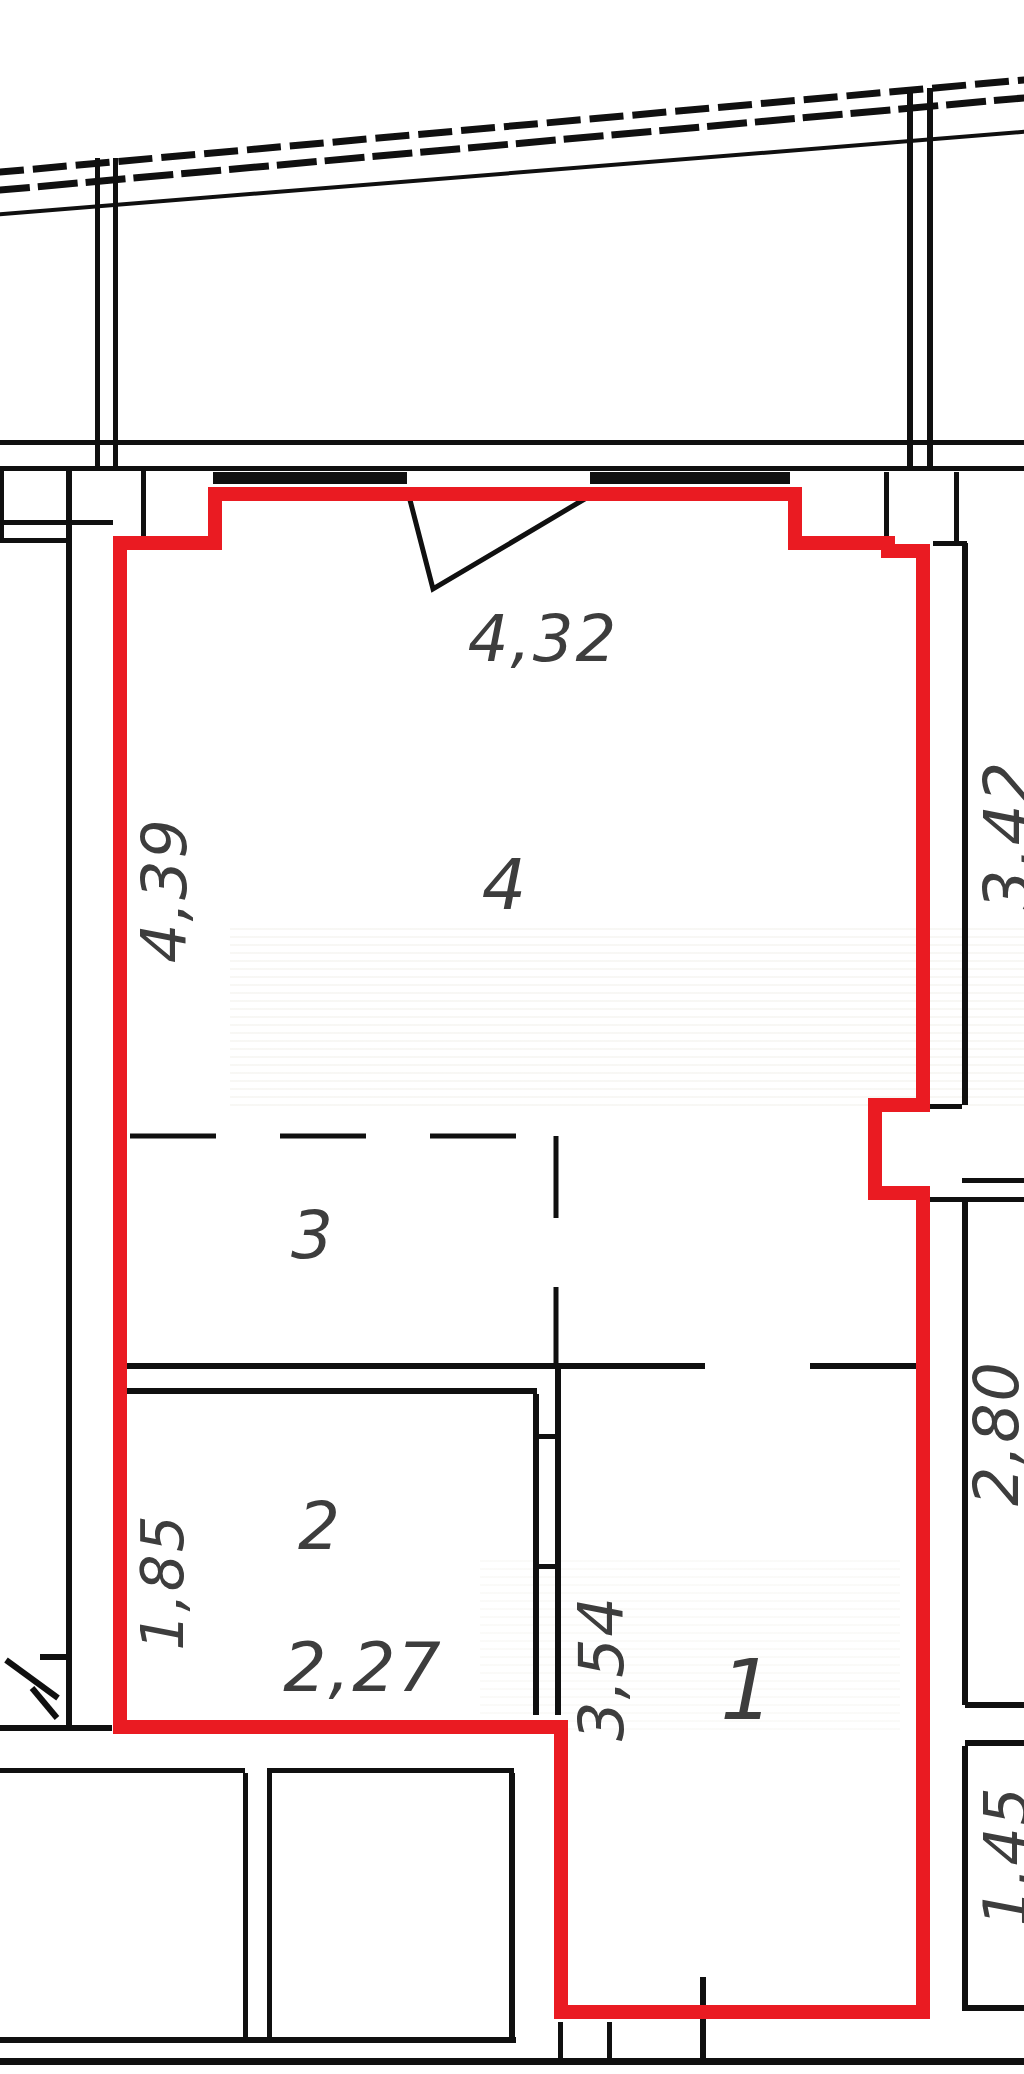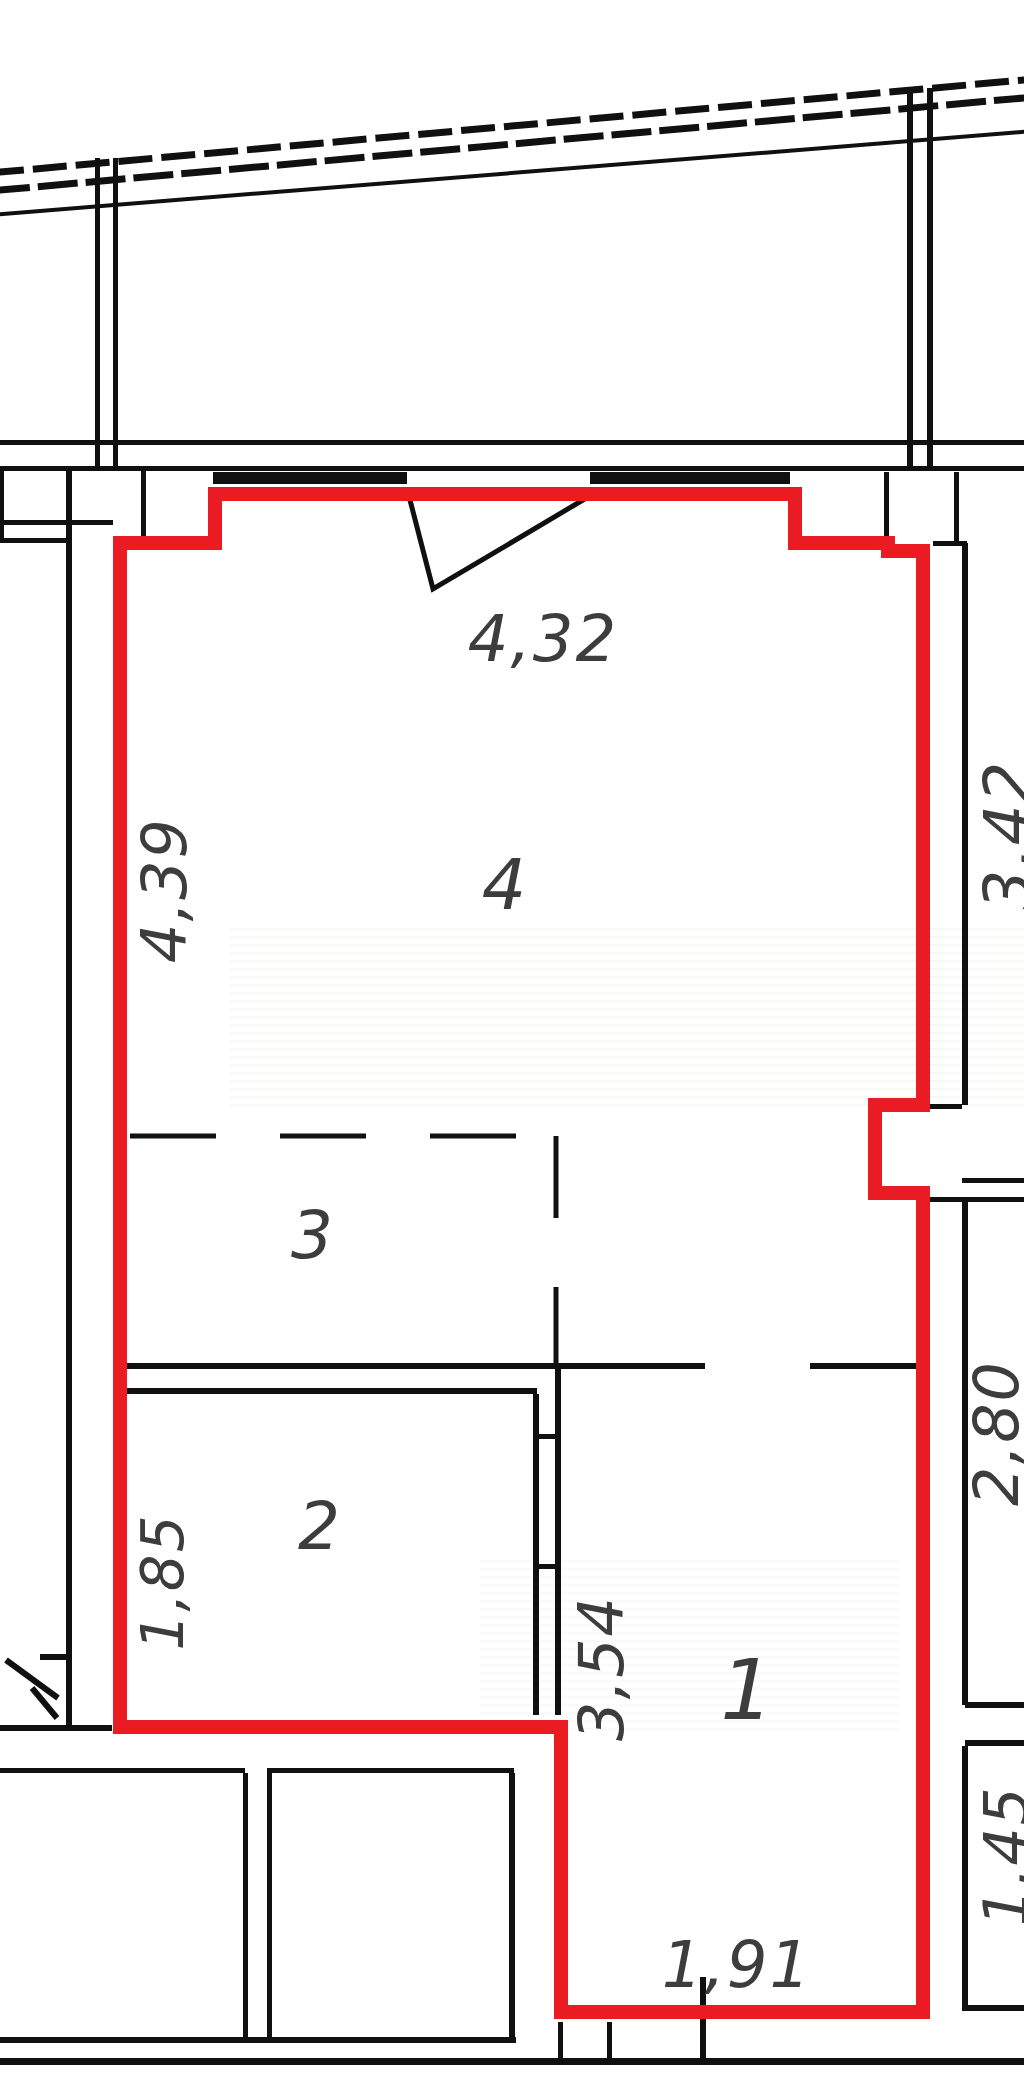--- a/index.html
+++ b/index.html
@@ -98,18 +98,18 @@
 
   <div class="t" style="left:505px;top:885px;font-size:70px;">4</div>
   <div class="t" style="left:313px;top:1236px;font-size:66px;">3</div>
   <div class="t" style="left:320px;top:1527px;font-size:66px;">2</div>
   <div class="t" style="left:748px;top:1690px;font-size:84px;">1</div>
 
   <div class="t" style="left:543px;top:639px;font-size:64px;">4,32</div>
   <div class="t rot" style="left:1008px;top:835px;font-size:64px;">3,42</div>
   <div class="t rot" style="left:997px;top:1433px;font-size:62px;">2,80</div>
   <div class="t rot" style="left:1006px;top:1856px;font-size:60px;">1,45</div>
-  <div class="t" style="left:737px;top:1965px;font-size:64px;">1,91</div>
   <div class="t rot" style="left:602px;top:1668px;font-size:62px;">3,54</div>
+  <div class="t" style="left:363px;top:1668px;font-size:68px;">2,27</div>
   <div class="t rot" style="left:163px;top:1582px;font-size:58px;">1,85</div>
   <div class="t rot" style="left:165px;top:890px;font-size:62px;">4,39</div>
 
 </div>
 
 </body></html>

